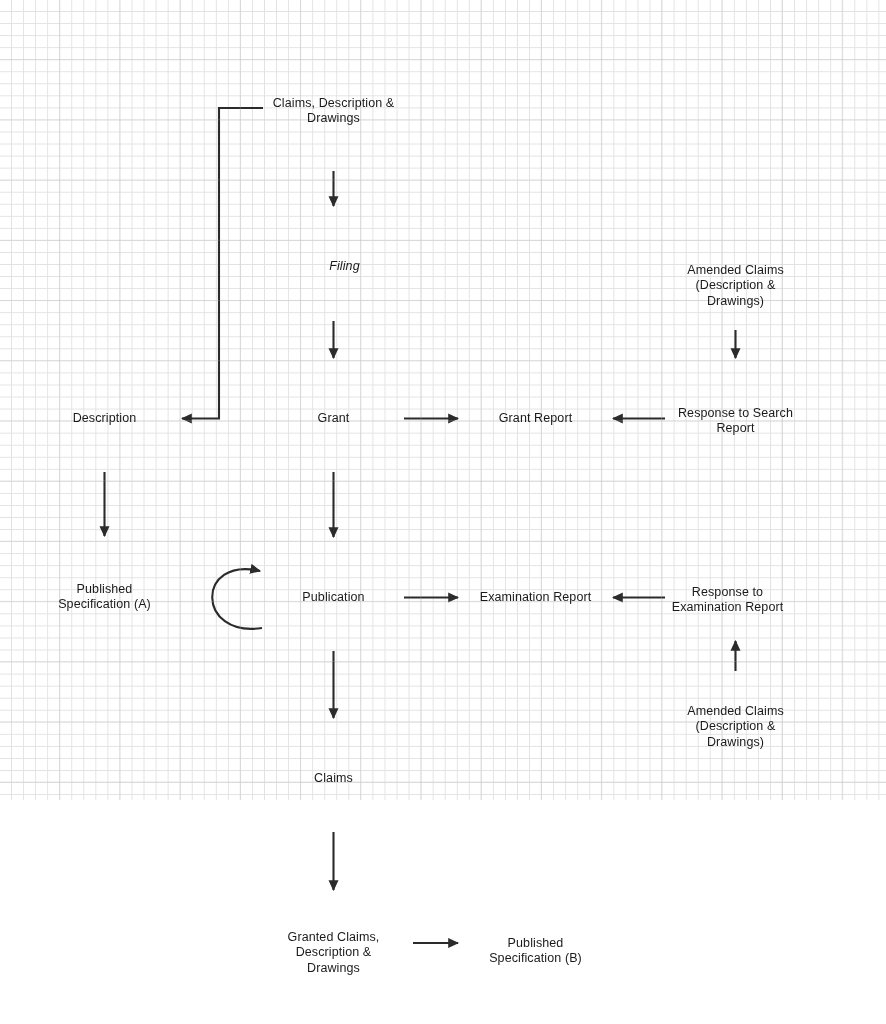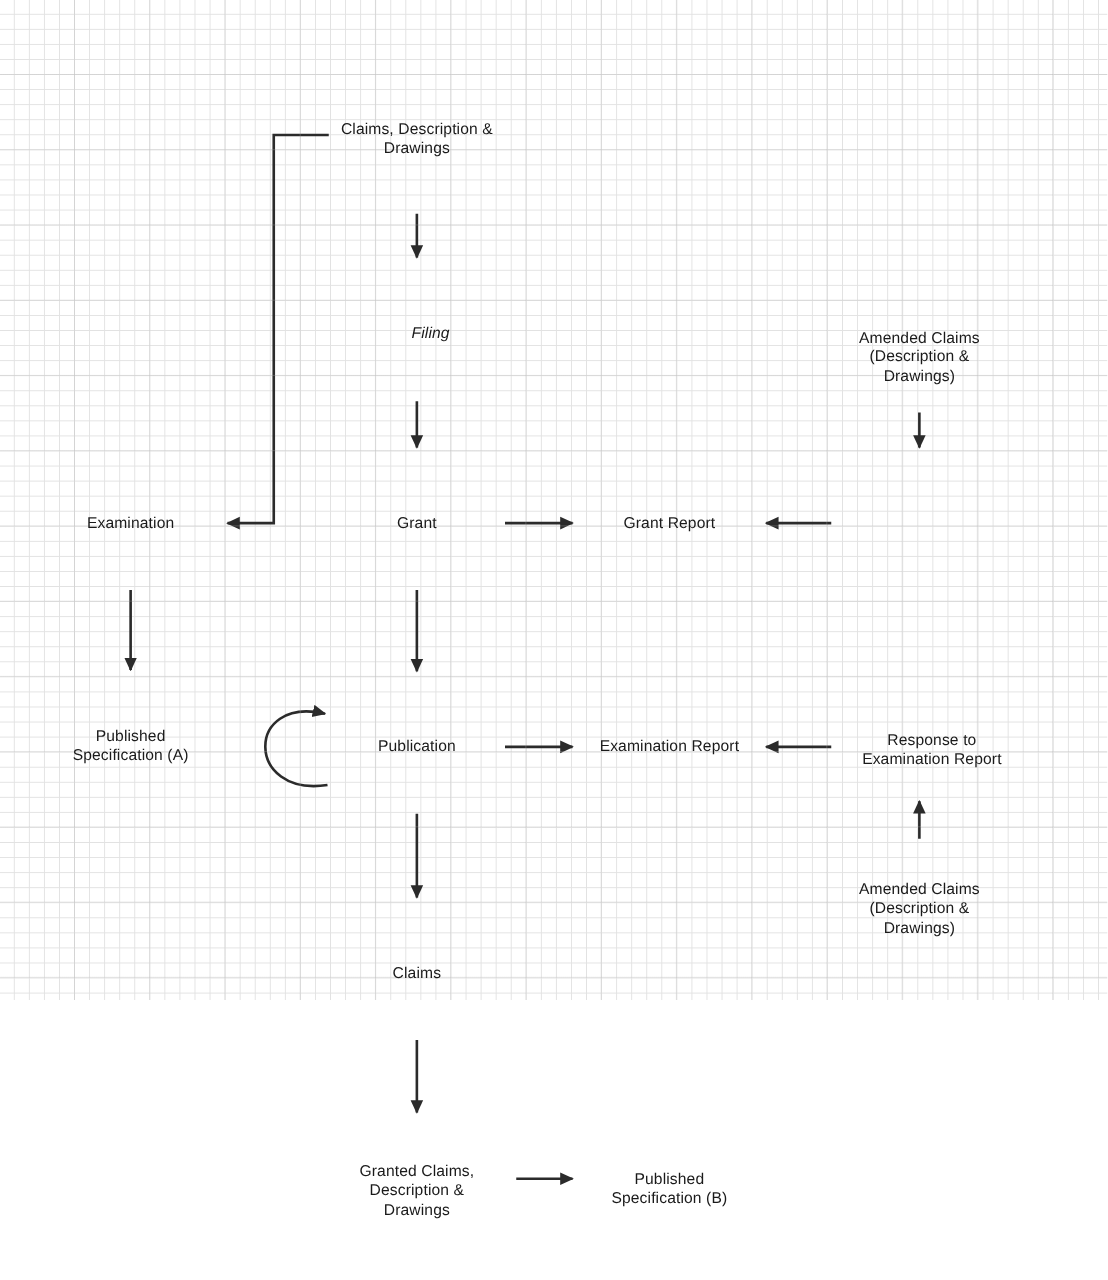--- a/index.html
+++ b/index.html
@@ -133,39 +133,41 @@
 
   
   
 
   
   <div class="node-label" style="left:258px; top:88px; width:151px; height:46px;">Claims, Description &amp;
 Drawings</div>
 
   <div class="node-label" style="left:274px; top:255px; width:141px; height:24px;font-style:italic;">Filing</div>
 
-  <div class="node-label" style="left:34px; top:407px; width:141px; height:24px;">Examination</div>
+  <div class="node-label" style="left:34px; top:407px; width:141px; height:24px;">Description</div>
 
   <div class="node-label" style="left:263px; top:407px; width:141px; height:24px;">Grant</div>
 
   <div class="node-label" style="left:462px; top:407px; width:147px; height:24px;">Grant Report</div>
 
   <div class="node-label" style="left:663px; top:255px; width:145px; height:62px;">Amended Claims
 (Description &amp;
 Drawings)</div>
 
+  <div class="node-label" style="left:666px; top:398px; width:139px; height:46px;">Response to Search
+Report</div>
 
   <div class="node-label" style="left:30px; top:574px; width:149px; height:46px;">Published
 Specification (A)</div>
 
   <div class="node-label" style="left:263px; top:586px; width:141px; height:24px;">Publication</div>
 
   <div class="node-label" style="left:461px; top:586px; width:149px; height:24px;">Examination Report</div>
 
-  <div class="node-label" style="left:672px; top:577px; width:147px; height:46px;">Response to
+  <div class="node-label" style="left:654px; top:577px; width:147px; height:46px;">Response to
 Examination Report</div>
 
   <div class="node-label" style="left:663px; top:696px; width:145px; height:62px;">Amended Claims
 (Description &amp;
 Drawings)</div>
 
   <div class="node-label" style="left:263px; top:767px; width:141px; height:24px;">Claims</div>
 
   <div class="node-label" style="left:261px; top:922px; width:145px; height:62px;">Granted Claims,
 Description &amp;

